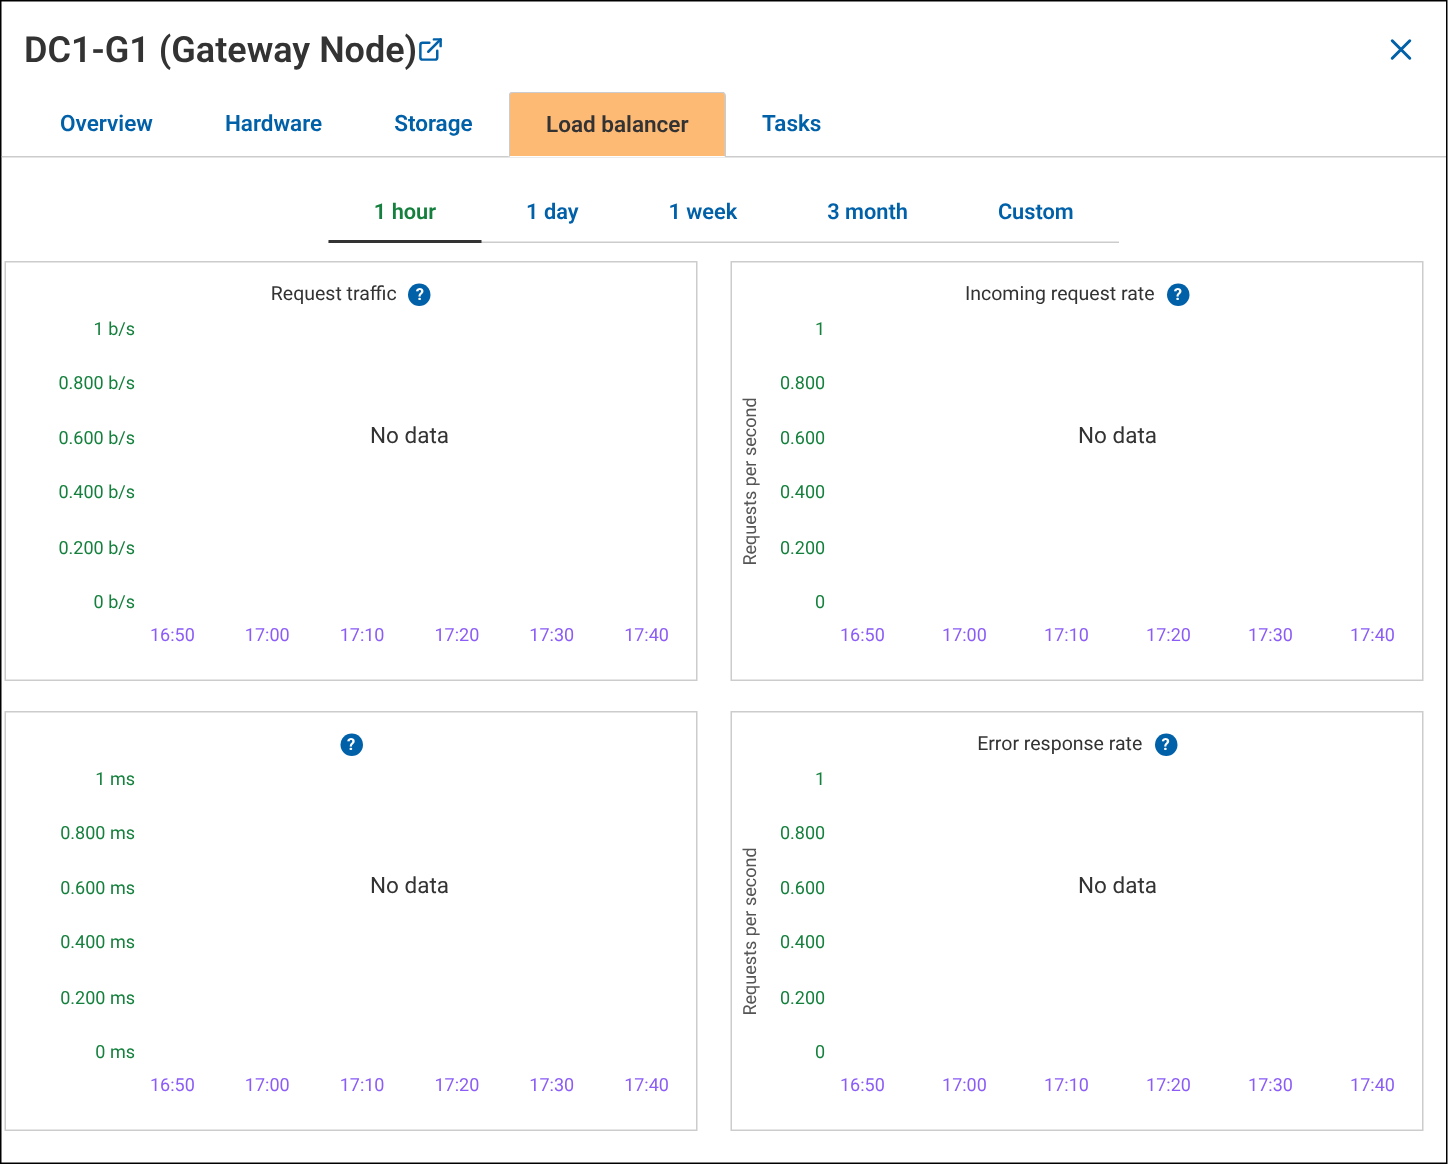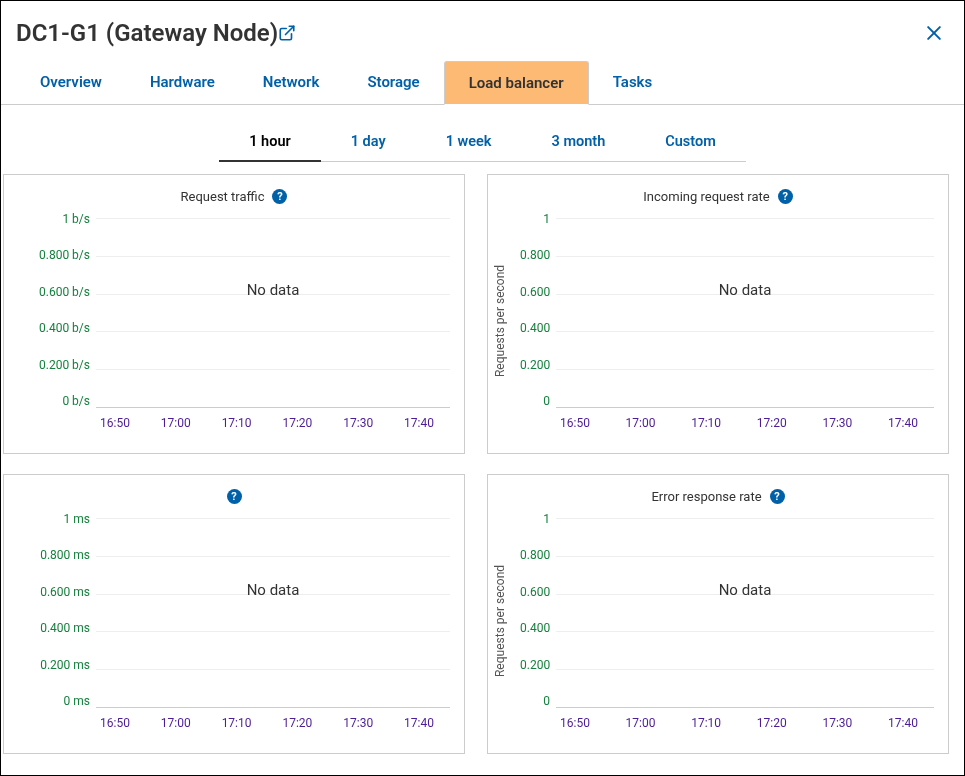--- a/index.html
+++ b/index.html
@@ -73,21 +73,21 @@
     border-bottom: 1px solid #ccc;
   }
   .range-item {
     padding: 10px 30px 10px 30px;
     font-size: 14.5px;
     font-weight: 600;
     color: #0060a8;
     cursor: pointer;
   }
   .range-item.active {
-    color: #000000;
+    color: #15803d;
     border-bottom: 2px solid #333;
     margin-bottom: -1px;
   }
   .charts-grid {
     display: grid;
     grid-template-columns: 1fr 1fr;
     gap: 20px 22px;
     padding: 12px 15px 15px 2px;
   }
   .chart-card {
@@ -151,46 +151,45 @@
     color: #15803d;
   }
   .y-ticks.narrow { width: 30px; }
   .grid-box {
     position: absolute;
     left: 64px;
     right: 0;
     top: 6px;
     bottom: 22px;
     display: flex;
-    flex-direction: column;
     justify-content: space-between;
   }
   .grid-box.narrow { left: 36px; }
   .gridline {
     border-top: 1px solid #eee;
     height: 0;
   }
   .gridline.baseline { border-top-color: #ccc; }
   .no-data {
     position: absolute;
     left: 50%;
     top: 38%;
     transform: translate(-50%, -50%);
     font-size: 15px;
     color: #333;
   }
   .x-ticks {
     position: absolute;
     left: 64px;
-    right: 12px;
+    right: 0;
     bottom: 0;
     display: flex;
     justify-content: space-between;
     font-size: 12px;
-    color: #4c1d95;
+    color: #8b5cf6;
     padding: 0 4px;
   }
   .x-ticks.narrow { left: 36px; }
 </style>
 </head>
 <body>
 
 <div class="header">
   <div class="title-wrap">
     <span class="title">DC1-G1 (Gateway Node)</span>
@@ -206,21 +205,20 @@
     <svg width="20" height="20" viewBox="0 0 24 24" fill="none" stroke="currentColor" stroke-width="2.4" stroke-linecap="round">
         <line x1="5" y1="5" x2="19" y2="19"></line>
         <line x1="19" y1="5" x2="5" y2="19"></line>
       </svg>
   </span>
 </div>
 
 <div class="tabs-row">
   <div class="tab">Overview</div>
   <div class="tab">Hardware</div>
-  <div class="tab">Network</div>
   <div class="tab">Storage</div>
   <div class="tab active">Load balancer</div>
   <div class="tab">Tasks</div>
 </div>
 
 <div class="range-row">
   <div class="range-wrap">
     <div class="range-item active">1 hour</div>
     <div class="range-item">1 day</div>
     <div class="range-item">1 week</div>

